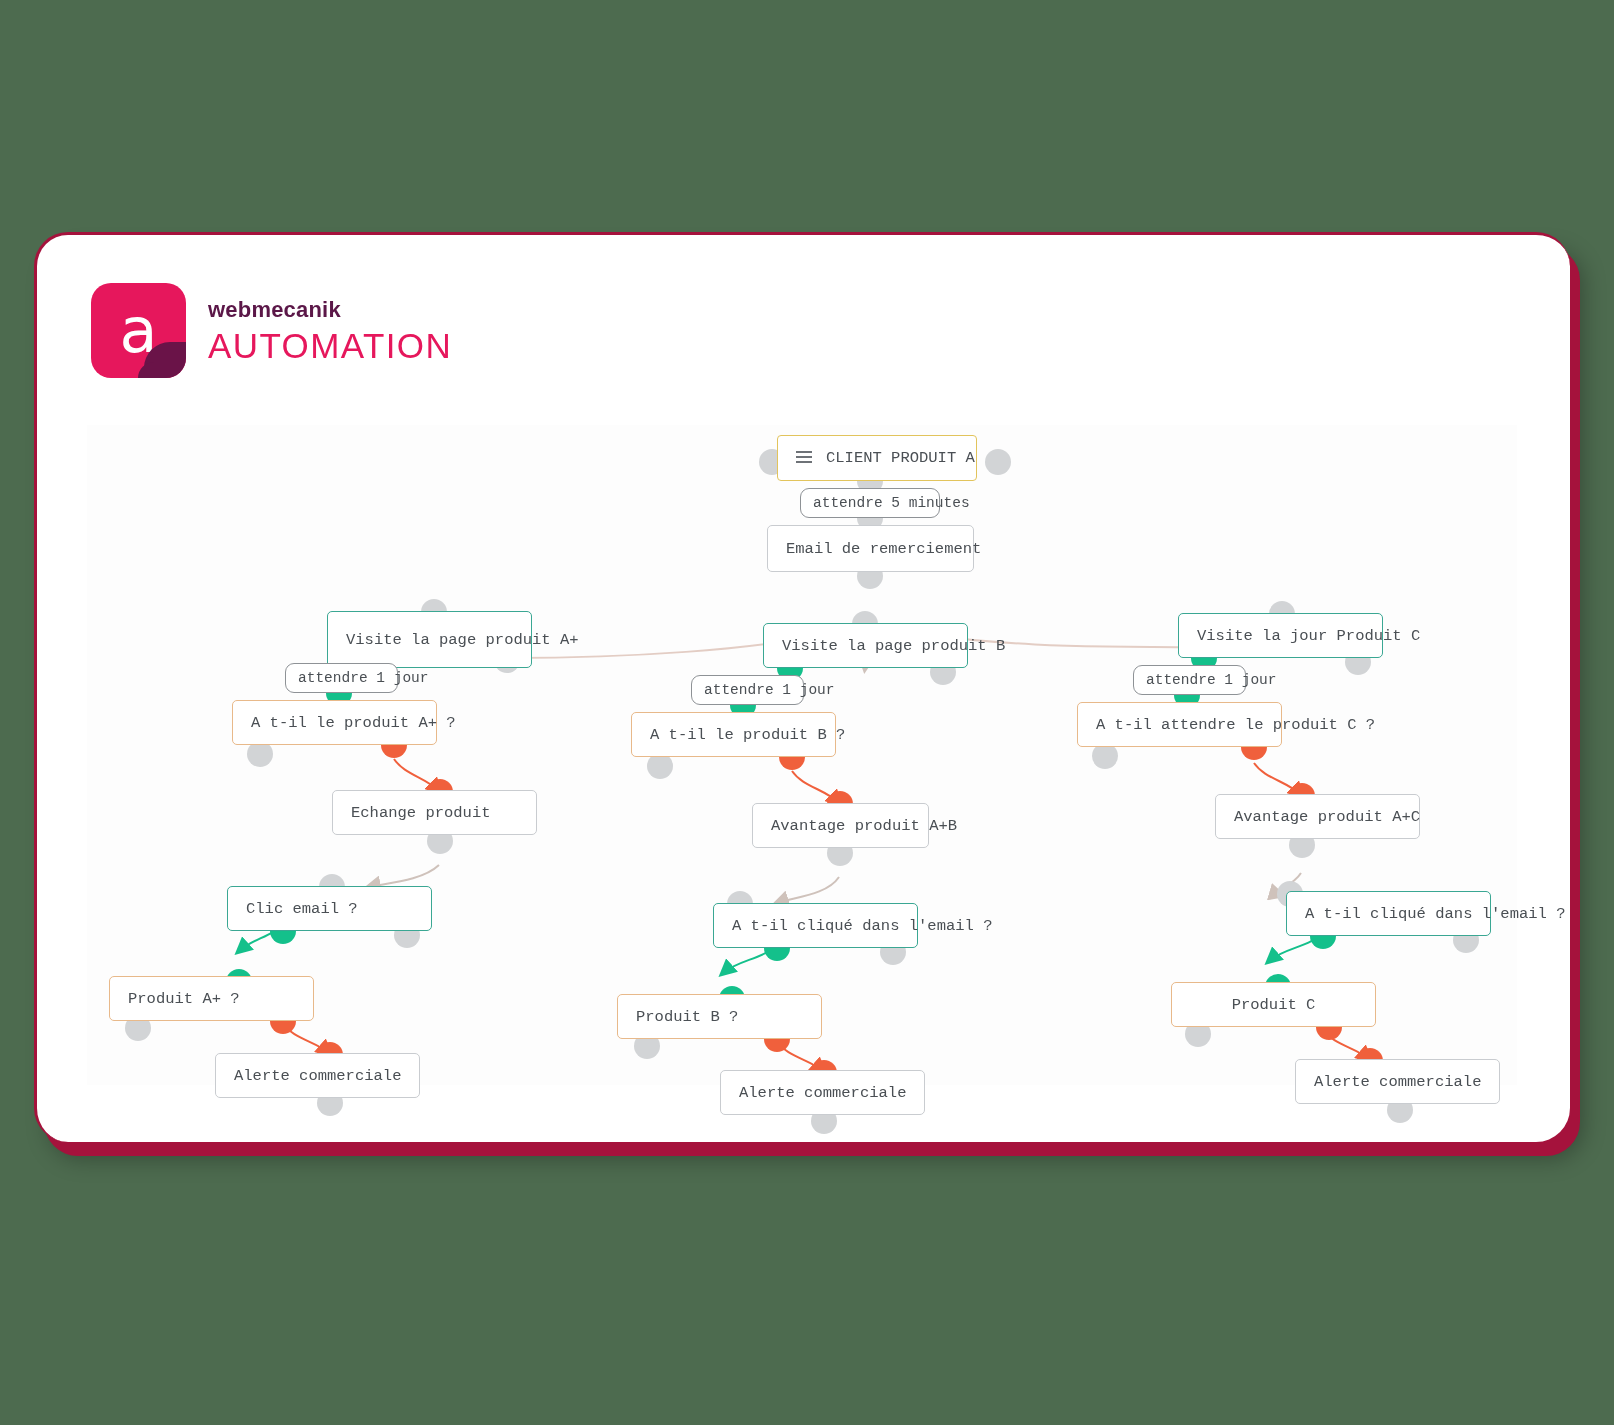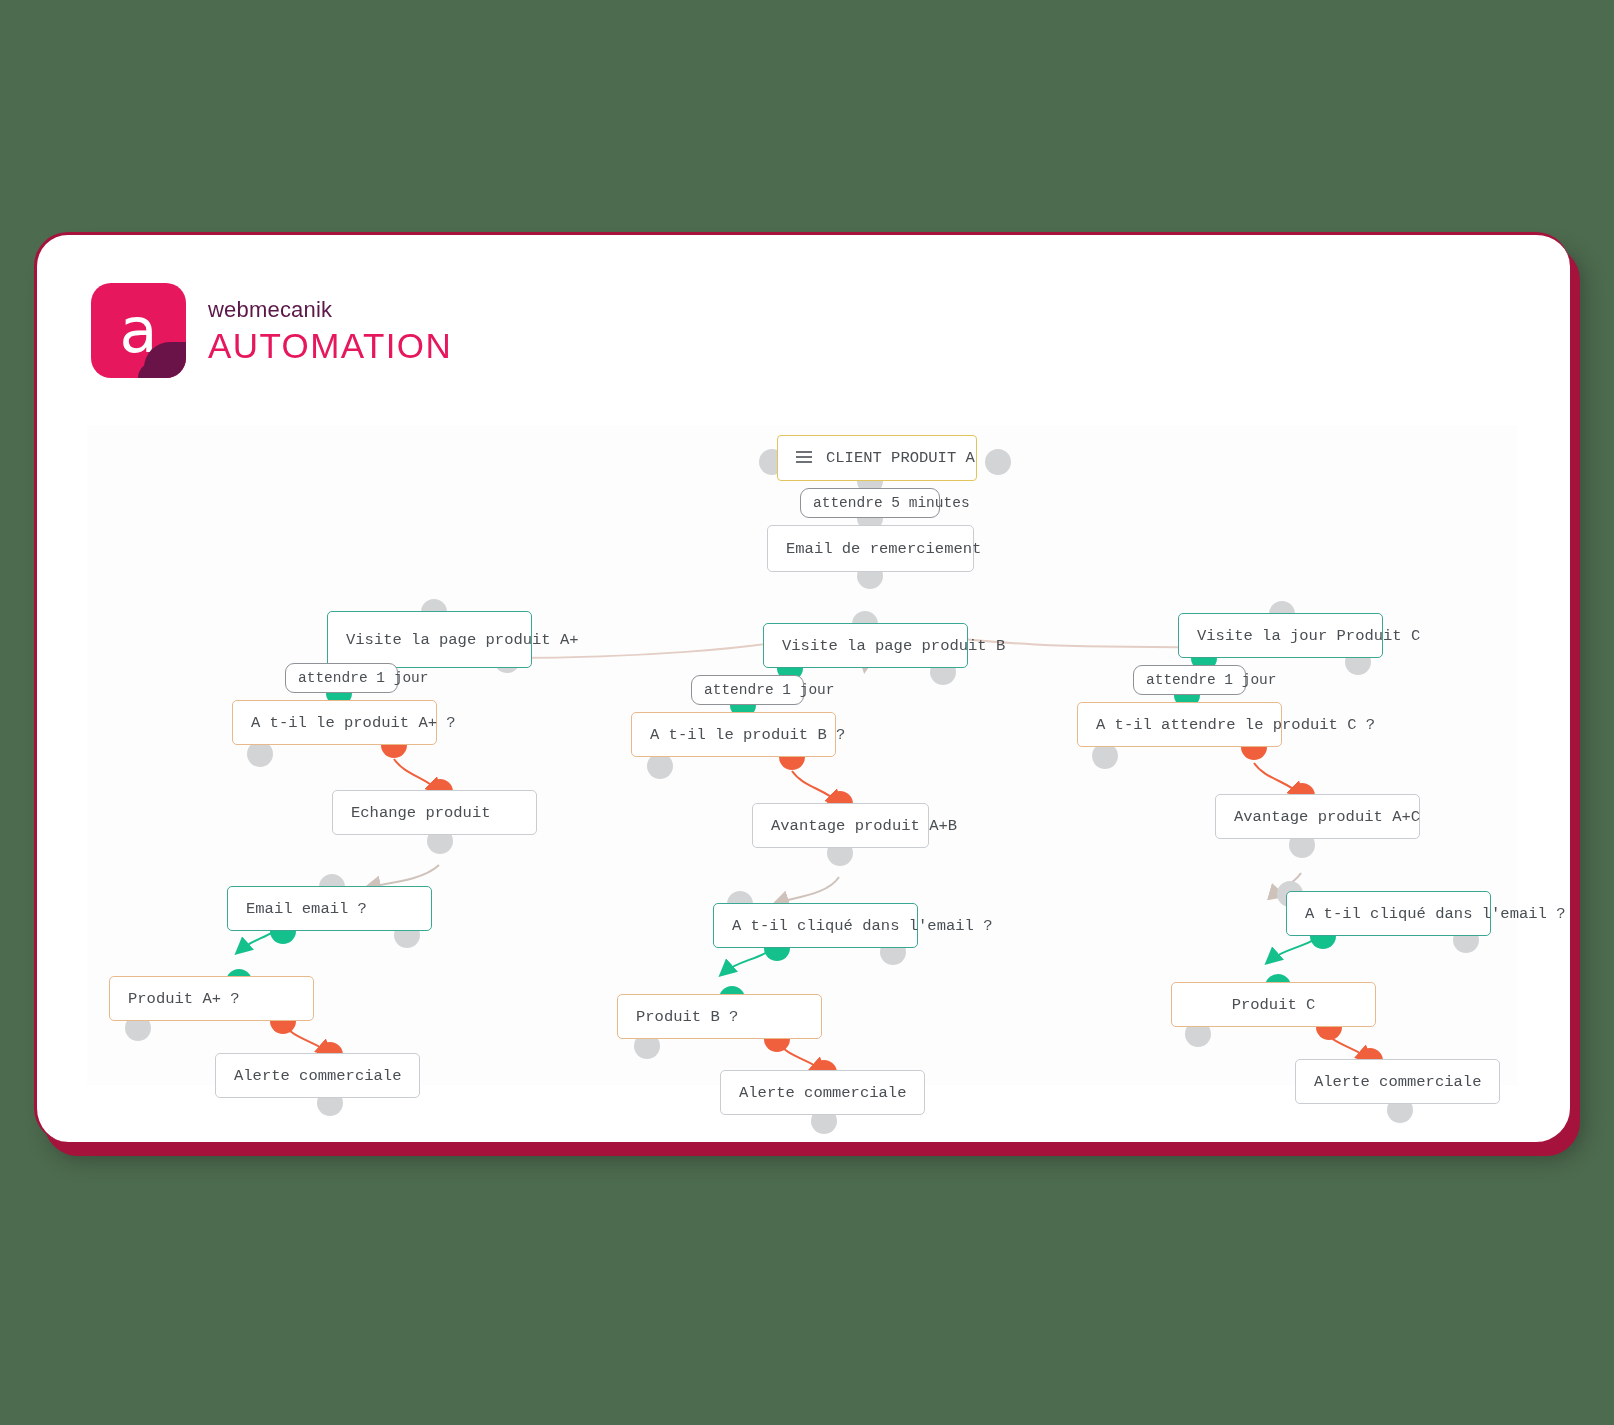--- a/index.html
+++ b/index.html
@@ -42,21 +42,21 @@
     position:absolute;right:-4px;bottom:-4px;width:46px;height:40px;
     background:#6a1348;
     border-top-left-radius:26px;
   }
   #logo-mark .swoosh2{
     position:absolute;right:22px;bottom:-6px;width:26px;height:22px;
     background:#6a1348;border-top-left-radius:16px;
   }
   #logo-text{display:flex;flex-direction:column;line-height:1;}
   #logo-text .wm{
-    color:#5b1748;font-weight:normal;font-size:22px;letter-spacing:.2px;
+    color:#5b1748;font-weight:bold;font-size:22px;letter-spacing:.2px;
     margin-bottom:7px;
   }
   #logo-text .au{
     color:#e6175c;font-size:35px;letter-spacing:1.4px;font-weight:300;
   }
 
   
   #canvas{
     position:absolute;left:50px;top:190px;width:1430px;height:660px;
     background:#fdfdfd;
@@ -210,21 +210,21 @@
     <div class="dot half-b o" style="left:294px;top:320px;"></div>
 
     <div class="dot half-t o" style="left:340px;top:354px;"></div>
     <div class="node" style="left:245px;top:365px;width:205px;height:45px;">
       <span>Echange produit</span>
     </div>
     <div class="dot" style="left:340px;top:403px;"></div>
 
     <div class="dot" style="left:232px;top:449px;"></div>
     <div class="node green" style="left:140px;top:461px;width:205px;height:45px;">
-      <span>Email email ?</span>
+      <span>Clic email ?</span>
     </div>
     <div class="dot" style="left:307px;top:497px;"></div>
     <div class="dot half-b g" style="left:183px;top:506px;"></div>
 
     <div class="dot half-t g" style="left:139px;top:544px;"></div>
     <div class="node orange" style="left:22px;top:551px;width:205px;height:45px;">
       <span>Produit A+ ?</span>
     </div>
     <div class="dot" style="left:38px;top:590px;"></div>
     <div class="dot half-b o" style="left:183px;top:596px;"></div>

